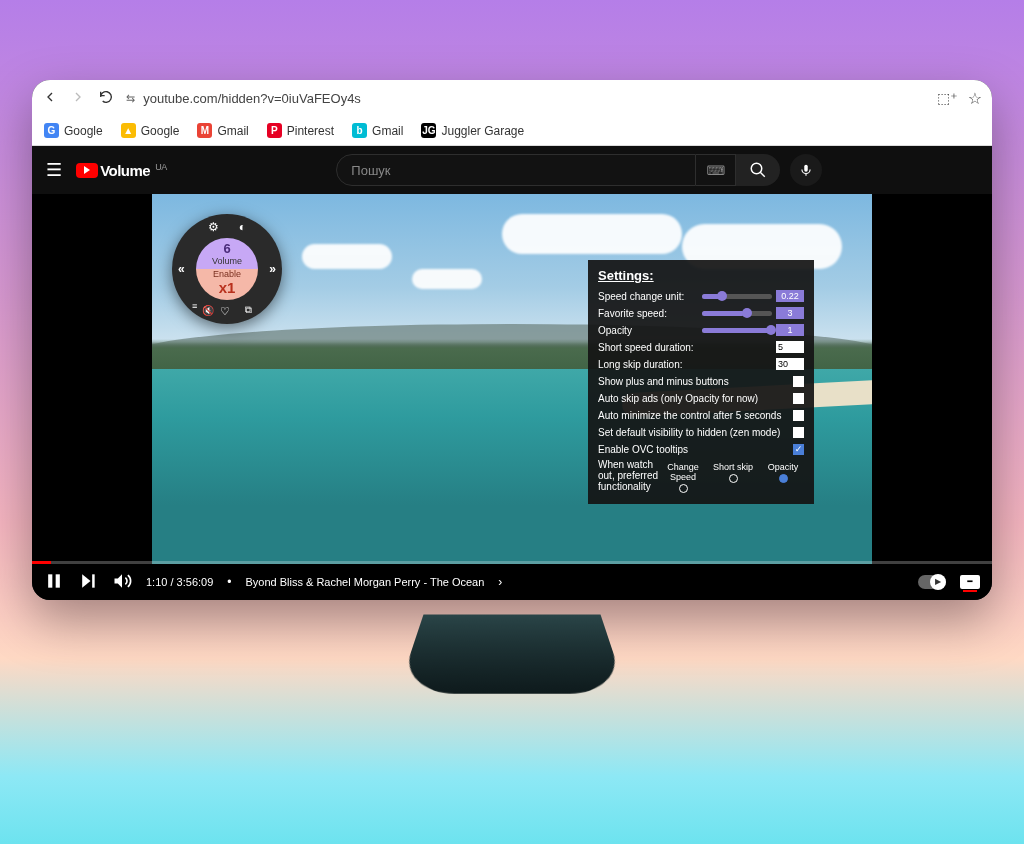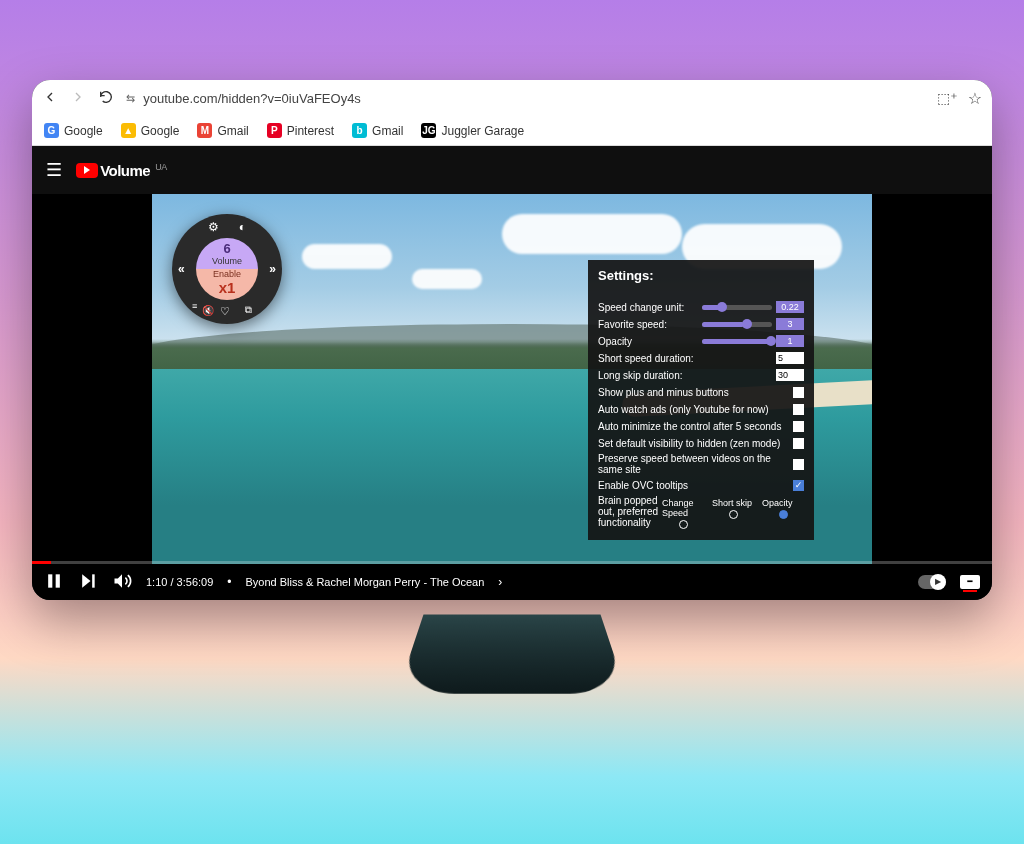--- a/index.html
+++ b/index.html
@@ -40,33 +40,33 @@
 .sandbar{position:absolute;top:192px;right:-30px;width:280px;height:24px;background:#e8e0c8;border-radius:50px;transform:rotate(-3deg)}
 
 .circ-ctrl{position:absolute;top:20px;left:20px;width:110px;height:110px;border-radius:50%;background:#2a2a2a;box-shadow:0 4px 15px rgba(0,0,0,0.5)}
 .circ-top{position:absolute;top:24px;left:24px;right:24px;height:31px;background:#c7a8f5;border-radius:31px 31px 0 0;font-size:9px;text-align:center;color:#333;padding-top:3px}
 .circ-top .num{font-size:13px;font-weight:bold;color:#4a2b7a}
 .circ-bot{position:absolute;top:55px;left:24px;right:24px;height:31px;background:#f5b8a8;border-radius:0 0 31px 31px;font-size:9px;text-align:center;color:#7a3020}
 .circ-bot .spd{font-size:15px;font-weight:bold;color:#b8301c}
 .circ-icon{position:absolute;color:#fff;font-size:12px}
 
 .settings-panel{position:absolute;top:66px;right:58px;width:226px;background:rgba(20,20,20,0.93);color:#fff;font-size:10px;padding:8px 10px}
-.settings-panel h3{font-size:13px;margin-bottom:17px}
+.settings-panel h3{font-size:13px;text-decoration:underline;margin-bottom:6px}
 .srow{display:flex;align-items:center;justify-content:space-between;margin:3px 0;min-height:14px}
 .srow .lbl{flex:1}
 .slider{width:70px;height:5px;background:#555;border-radius:3px;position:relative;margin-right:4px}
 .slider .thumb{position:absolute;width:10px;height:10px;background:#8a7bd8;border-radius:50%;top:-2.5px}
 .slider .fill{position:absolute;height:100%;background:#8a7bd8;border-radius:3px}
 .sval{width:28px;height:12px;background:#8a7bd8;color:#fff;font-size:9px;text-align:center;line-height:12px}
 .ninput{width:28px;height:12px;background:#fff;color:#000;font-size:9px;padding:0 2px;border:none}
 .cbox{width:11px;height:11px;background:#fff;display:inline-block}
 .cbox.chk{background:#4a7fd8}
 .cbox.chk::after{content:"✓";color:#fff;font-size:9px;display:block;text-align:center;line-height:11px}
 .radio-row{display:flex;gap:8px;font-size:9px;align-items:flex-start;margin-top:3px;justify-content:flex-end}
-.radio-opt{text-align:left;width:42px}
+.radio-opt{text-align:center;width:42px}
 .radio-opt .r{width:9px;height:9px;border:1px solid #fff;border-radius:50%;margin:2px auto 0}
 .radio-opt.sel .r{background:#4a7fd8;border-color:#4a7fd8}
 
 .progress{position:absolute;bottom:36px;left:0;right:0;height:3px;background:rgba(255,255,255,0.25)}
 .progress .p{width:2%;height:100%;background:#f00}
 .player-ctrls{position:absolute;bottom:0;left:0;right:0;height:36px;display:flex;align-items:center;padding:0 12px;gap:14px;color:#fff;font-size:12px}
 .pc-icon svg{fill:#fff;width:20px;height:20px}
 .player-ctrls .time{font-size:11px}
 .player-ctrls .spacer{flex:1}
 .toggle{width:28px;height:14px;background:#666;border-radius:7px;position:relative}
@@ -128,20 +128,38 @@
         </div>
       </div>
 
   <div class="yt-header">
     <span class="hamburger">☰</span>
     <span class="yt-logo">
       <span class="play"></span>
       <span>Volume</span>
       <span class="reg">UA</span>
     </span>
+    <div class="search-area">
+      <div class="search-box">
+            <span>Пошук</span>
+          </div>
+      <div class="kb-btn">⌨</div>
+      <div class="search-btn">
+            <svg width="18" height="18" viewBox="0 0 24 24" fill="none" stroke="#fff" stroke-width="2">
+              <circle cx="10" cy="10" r="7"></circle>
+              <path d="M21 21l-6-6"></path>
+            </svg>
+          </div>
+      <div class="mic-btn">
+            <svg width="14" height="14" viewBox="0 0 24 24" fill="#fff">
+              <rect x="9" y="3" width="6" height="12" rx="3"></rect>
+              <path d="M5 11a7 7 0 0 0 14 0M12 18v4" stroke="#fff" stroke-width="2" fill="none"></path>
+            </svg>
+          </div>
+    </div>
   </div>
 
   <div class="video-area">
     <div class="video-frame">
       <div class="sky"></div>
       <div class="cloud" style="top:20px;left:350px;width:180px;height:40px"></div>
       <div class="cloud" style="top:30px;left:530px;width:160px;height:45px"></div>
       <div class="cloud" style="top:50px;left:150px;width:90px;height:25px"></div>
       <div class="cloud" style="top:75px;left:260px;width:70px;height:20px"></div>
       <div class="mtn-back"></div>
@@ -200,41 +218,37 @@
             </div>
         <div class="srow">
               <span class="lbl">Long skip duration:</span>
               <input class="ninput" value="30" style="">
             </div>
         <div class="srow">
               <span class="lbl">Show plus and minus buttons</span>
               <span class="cbox"></span>
             </div>
         <div class="srow">
-              <span class="lbl">Auto watch ads (only Youtube for now)</span>
+              <span class="lbl">Auto skip ads (only Opacity for now)</span>
               <span class="cbox"></span>
             </div>
         <div class="srow">
               <span class="lbl">Auto minimize the control after 5 seconds</span>
               <span class="cbox"></span>
             </div>
         <div class="srow">
               <span class="lbl">Set default visibility to hidden (zen mode)</span>
-              <span class="cbox"></span>
-            </div>
-        <div class="srow">
-              <span class="lbl">Preserve speed between videos on the same site</span>
               <span class="cbox"></span>
             </div>
         <div class="srow">
               <span class="lbl">Enable OVC tooltips</span>
               <span class="cbox chk"></span>
             </div>
         <div class="srow" style="align-items:flex-start">
-          <span class="lbl" style="max-width:90px">Brain popped out, preferred functionality</span>
+          <span class="lbl" style="max-width:90px">When watch out, preferred functionality</span>
           <div class="radio-row" id="radio-row">
                 <div class="radio-opt">
                   <div>Change Speed</div>
                   <div class="r"></div>
                 </div>
                 <div class="radio-opt">
                   <div>Short skip</div>
                   <div class="r"></div>
                 </div>
                 <div class="radio-opt sel">

